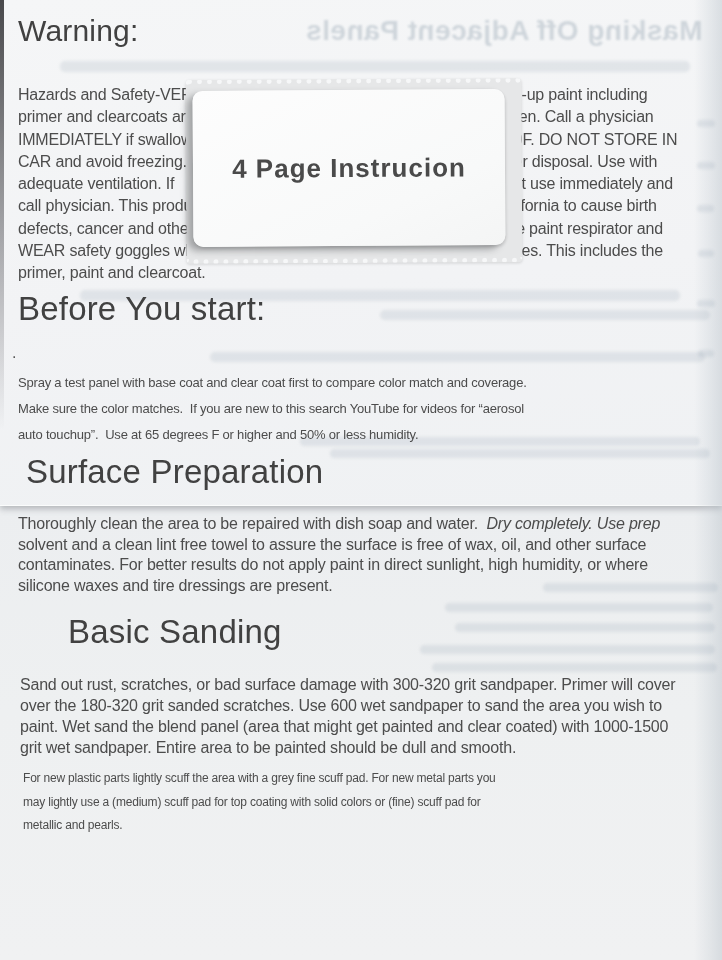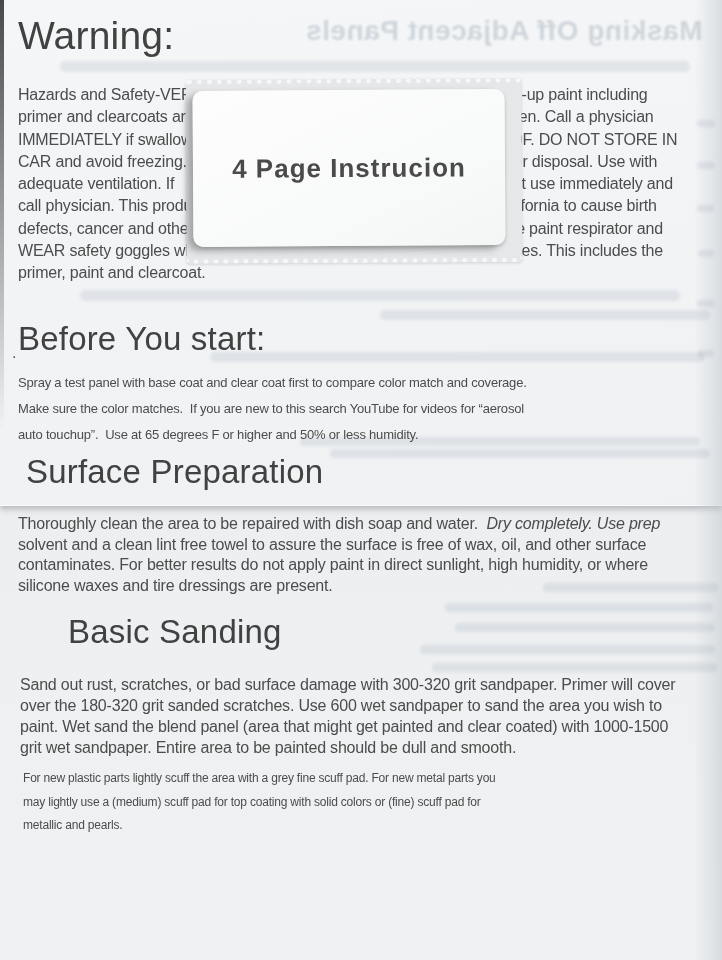--- a/index.html
+++ b/index.html
@@ -92,40 +92,40 @@
   <div class="ghost-line" style="left:455px;top:623px;width:260px;height:9px;"></div>
   <div class="ghost-line" style="left:420px;top:645px;width:295px;height:9px;"></div>
   <div class="ghost-line" style="left:432px;top:663px;width:285px;height:9px;"></div>
   <div class="ghost-line" style="left:697px;top:120px;width:18px;height:7px;"></div>
   <div class="ghost-line" style="left:697px;top:162px;width:18px;height:7px;"></div>
   <div class="ghost-line" style="left:697px;top:205px;width:17px;height:7px;"></div>
   <div class="ghost-line" style="left:698px;top:250px;width:16px;height:7px;"></div>
   <div class="ghost-line" style="left:697px;top:300px;width:18px;height:7px;"></div>
   <div class="ghost-line" style="left:698px;top:350px;width:16px;height:7px;"></div>
 
-  <div class="h1" style="left:18px;top:14px;font-size:39px;">Warning:</div>
+  <div class="h1" style="left:18px;top:14px;font-size:30px;">Warning:</div>
 
   <div class="par" style="left:18px;top:84px;width:696px;font-size:16px;line-height:22.3px;">
     <div class="warn-line"><span>Hazards and Safety-VERY</span><span class="frag-right">ch-up paint including</span></div>
     <div class="warn-line"><span>primer and clearcoats are</span><span class="frag-right">dren. Call a physician</span></div>
     <div class="warn-line"><span>IMMEDIATELY if swallowe</span><span class="frag-right">20F. DO NOT STORE IN</span></div>
     <div class="warn-line"><span>CAR and avoid freezing.</span><span class="frag-right">per disposal. Use with</span></div>
     <div class="warn-line"><span>adequate ventilation. If</span><span class="frag-right">uct use immediately and</span></div>
     <div class="warn-line"><span>call physician. This produ</span><span class="frag-right">alifornia to cause birth</span></div>
     <div class="warn-line"><span>defects, cancer and othe</span><span class="frag-right">ive paint respirator and</span></div>
     <div class="warn-line"><span>WEAR safety goggles wh</span><span class="frag-right">eyes. This includes the</span></div>
     <div class="warn-line"><span>primer, paint and clearcoat.</span><span class="frag-right"></span></div>
   </div>
 
   <div class="liner"></div>
   <div class="label">
     <div class="t">4 Page Instrucion</div>
   </div>
 
-  <div class="h1" style="left:18px;top:320px;font-size:33px;">Before You start:</div>
+  <div class="h1" style="left:18px;top:290px;font-size:33px;">Before You start:</div>
   <div class="stray-dot">.</div>
 
   <div class="par" style="left:18px;top:370px;width:696px;font-size:13px;line-height:26px;">
     <div class="line">Spray a test panel with base coat and clear coat first to compare color match and coverage.</div>
     <div class="line">Make sure the color matches.  If you are new to this search YouTube for videos for “aerosol</div>
     <div class="line">auto touchup”.  Use at 65 degrees F or higher and 50% or less humidity.</div>
   </div>
 
   <div class="h1" style="left:18px;top:453px;font-size:33px;margin-left:8px;">Surface Preparation</div>
 

